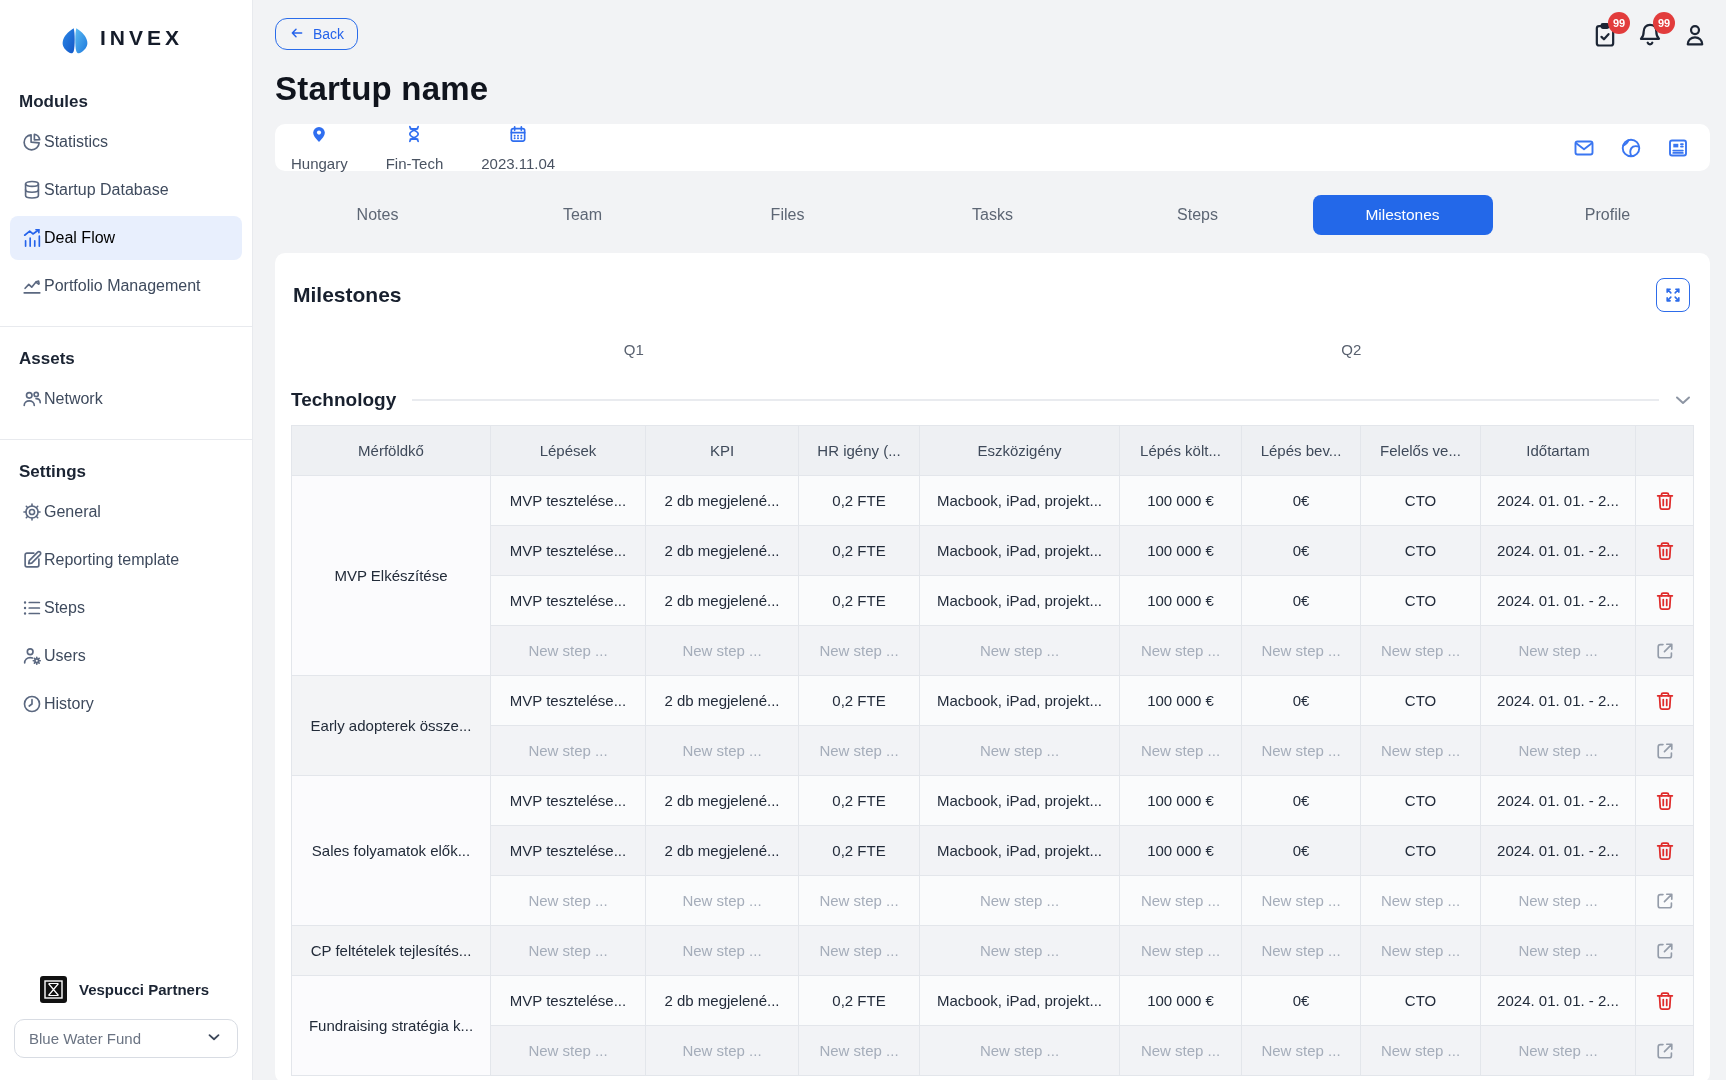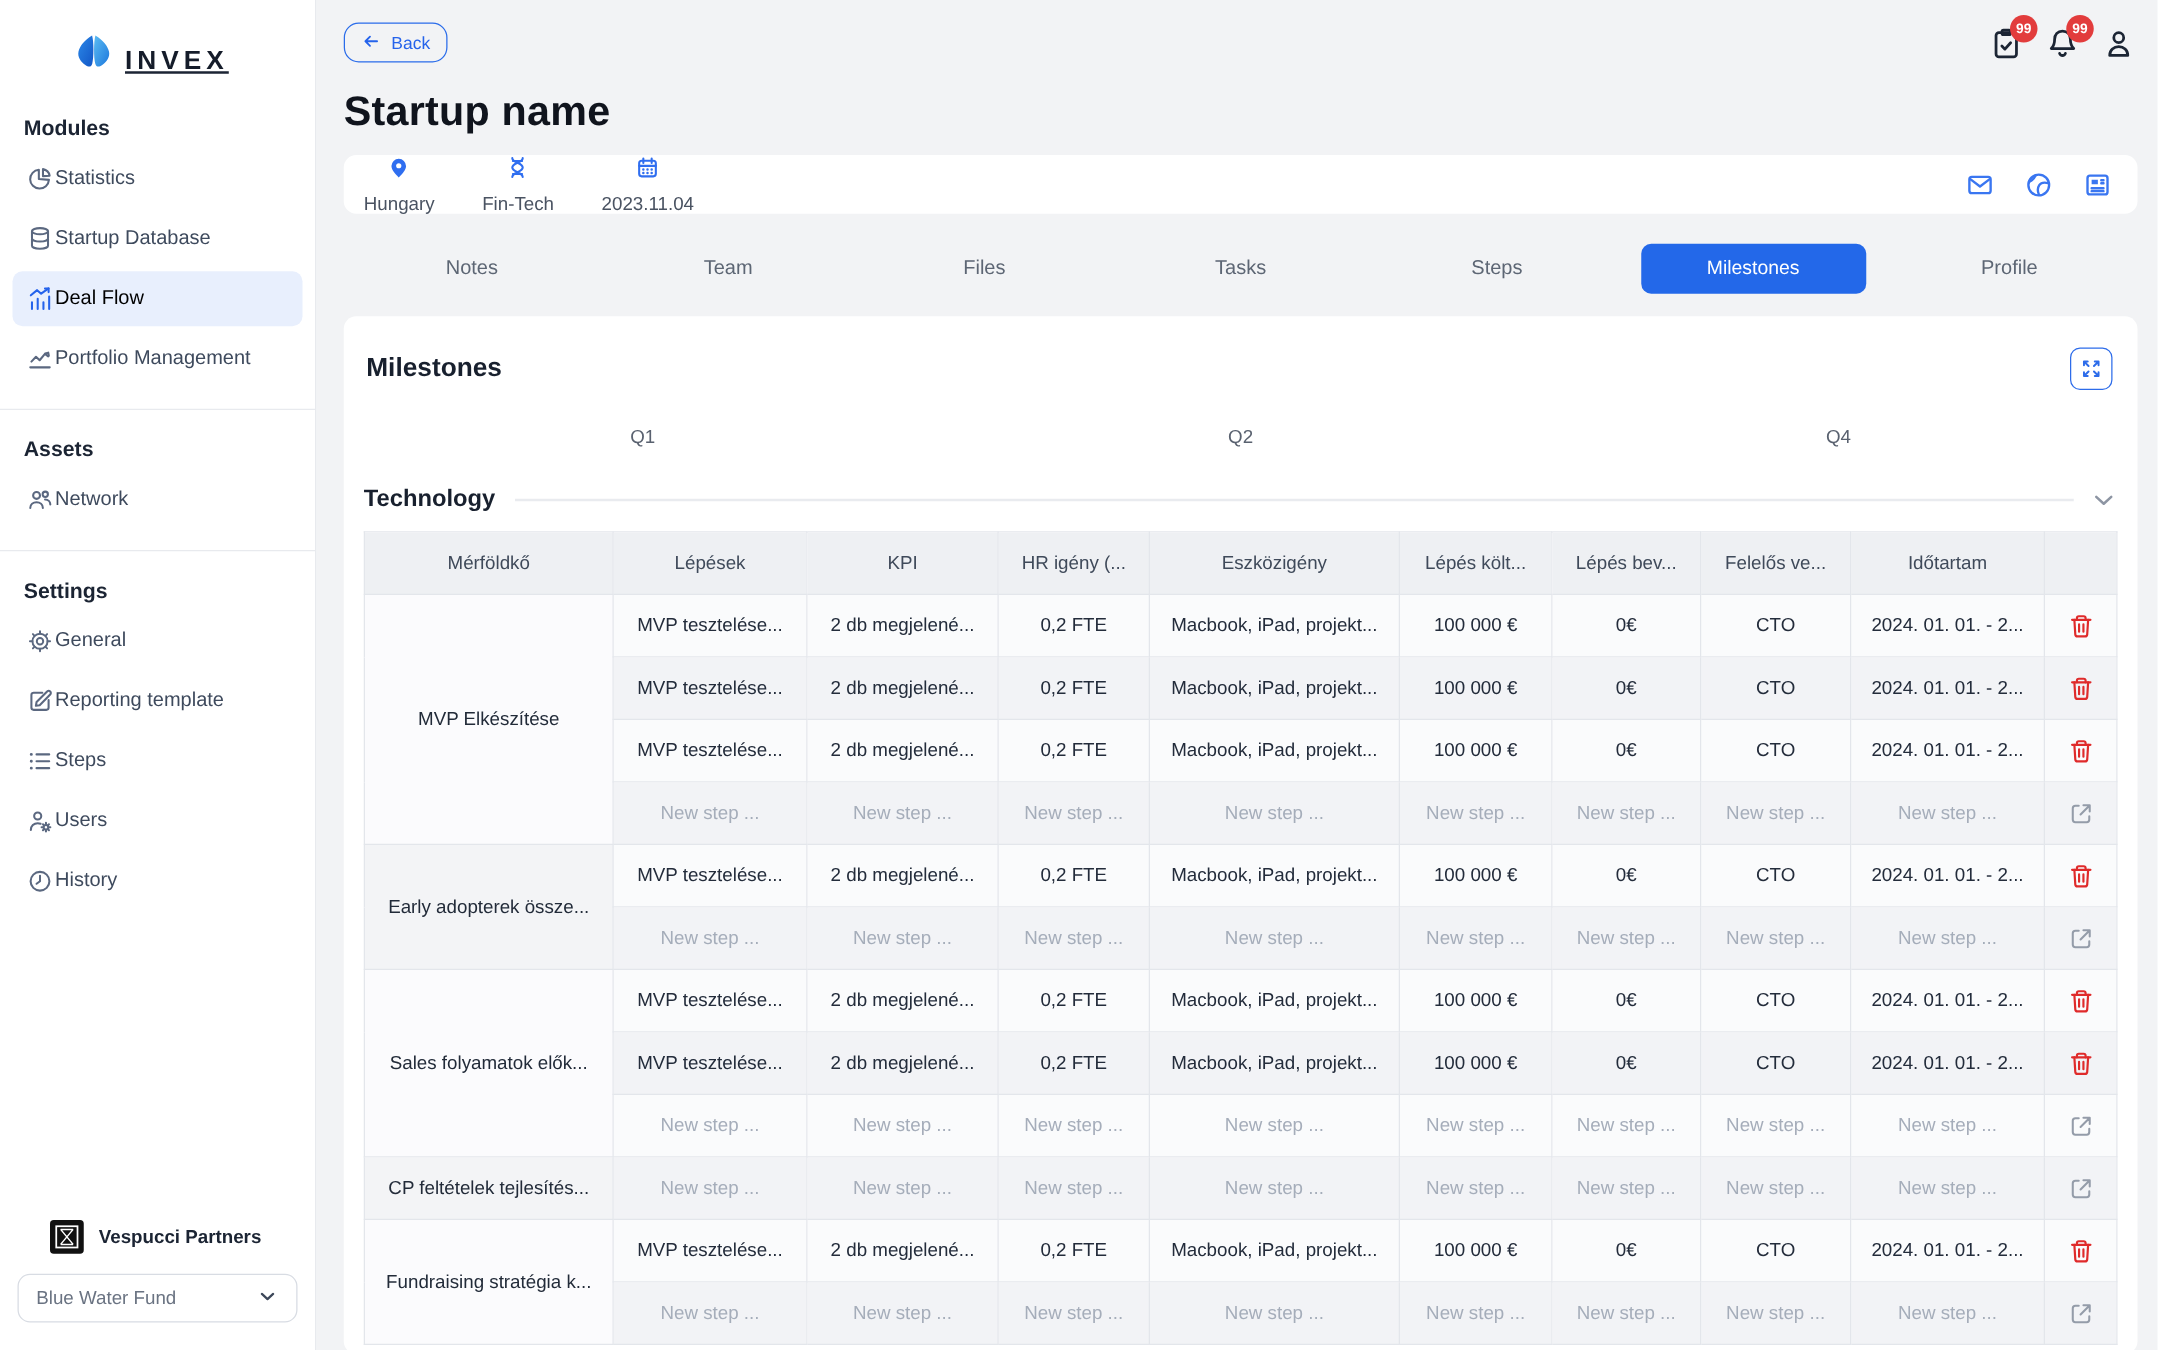--- a/index.html
+++ b/index.html
@@ -9,21 +9,21 @@
     background:#f2f3f5; color:#1c2534;
   }
   .app { display:flex; width:1726px; height:1080px; }
 
   
   .sidebar {
     width:253px; min-width:253px; background:#ffffff;
     border-right:1px solid #e8eaee; display:flex; flex-direction:column;
     height:1080px;
   }
-  .logo-row { display:flex; align-items:flex-end; gap:10px; margin:26px 0 10px 60px;text-decoration:underline; }
+  .logo-row { display:flex; align-items:flex-start; gap:10px; margin:26px 0 10px 60px; }
   .logo-text { font-size:21px; font-weight:800; letter-spacing:4px; color:#151c2a; }
   .side-heading { font-size:17px; font-weight:700; color:#1b2433; margin:22px 0 6px 19px; }
   .side-item {
     display:flex; align-items:center; height:44px; margin:2px 10px;
     padding:0 10px; border-radius:8px; cursor:pointer; color:#3e4a5d; font-size:16px;
   }
   .side-item .si-icon { width:24px; height:24px; color:#5b6880; display:flex; align-items:center; justify-content:center; }
   .side-item.active { background:#e8effd; color:#000000; }
   .side-item.active .si-icon { color:#2563eb; }
   .side-divider { height:1px; background:#e8eaee; margin:16px 0 0 0; }
@@ -383,23 +383,20 @@
           </svg>
         </button>
       </div>
 
       <div class="quarters">
         <div class="quarter">
             <span class="q-pill">Q1</span>
           </div>
         <div class="quarter">
             <span class="q-pill">Q2</span>
-          </div>
-        <div class="quarter">
-            <span class="q-pill">Q4</span>
           </div>
       </div>
 
       <div class="cat-row">
         <h3 class="cat-title">Technology</h3>
         <div class="cat-line"></div>
         <span class="cat-chev">
           <svg width="24" height="24" viewBox="0 0 24 24" fill="none" stroke="currentColor" stroke-width="2" stroke-linecap="round" stroke-linejoin="round">
               <path d="M6 9.5l6 5.5 6-5.5"></path>
             </svg>

